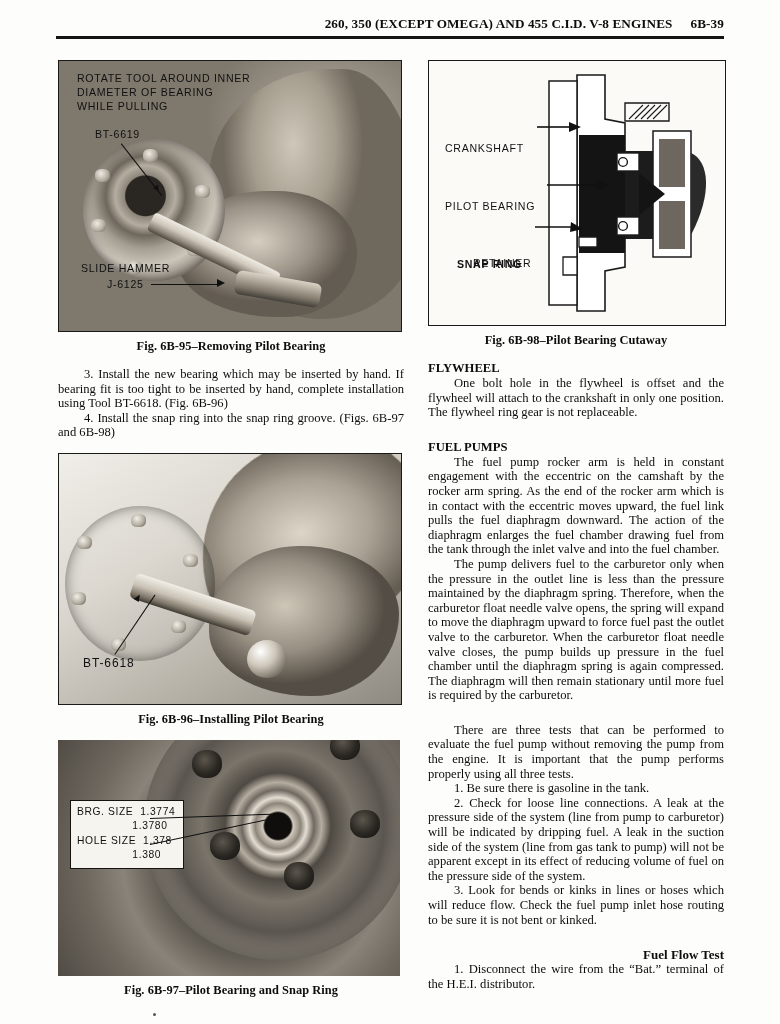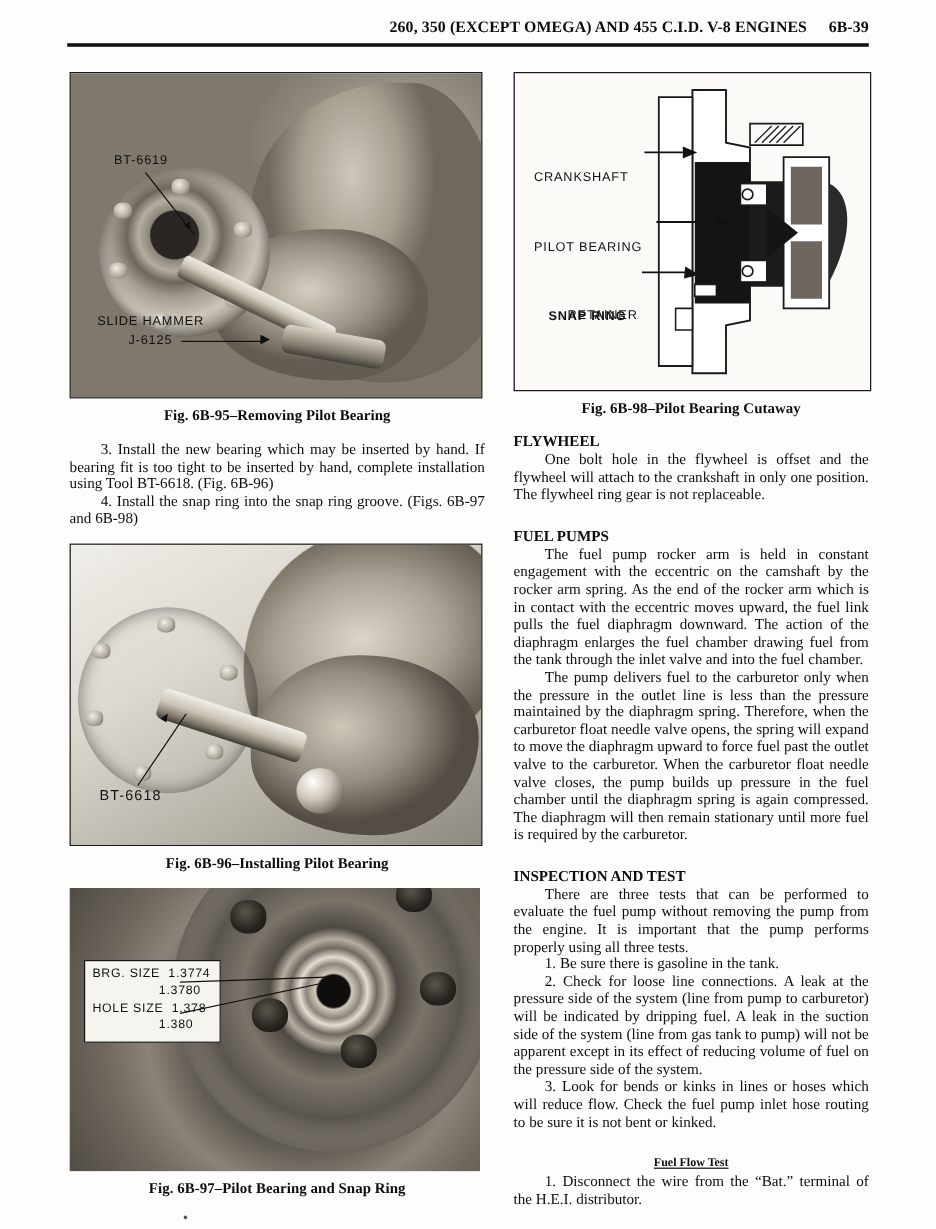--- a/index.html
+++ b/index.html
@@ -70,26 +70,25 @@
     hyphens: none;
   }
   .sec-head {
     font-size: 12.6px;
     line-height: 15px;
     font-weight: bold;
     margin: 0;
     text-align: left;
   }
   .sub-head {
-    font-size: 10px;
+    font-size: 13px;
     line-height: 15px;
     font-weight: bold;
     margin: 0;
-    text-align: center;
-    text-decoration: underline;
+    text-align: right;
   }
   .gap-m { height: 13px; }
   .gap-l { height: 20px; }
 
   
   .caption {
     font-size: 12.4px;
     font-weight: bold;
     text-align: center;
     margin: 7px 0 0 0;
@@ -299,20 +298,23 @@
             <div class="bolt" style="left:60px;top:10px;"></div>
             <div class="bolt" style="left:112px;top:46px;"></div>
             <div class="bolt" style="left:104px;top:104px;"></div>
             <div class="bolt" style="left:44px;top:122px;"></div>
             <div class="bolt" style="left:8px;top:80px;"></div>
             <div class="bolt" style="left:12px;top:30px;"></div>
           </div>
           <div class="shaft"></div>
           <div class="grip"></div>
 
+          <div class="callout" style="left:18px; top:10px;">ROTATE TOOL AROUND INNER
+DIAMETER OF BEARING
+WHILE PULLING</div>
 
           <div class="callout" style="left:36px; top:66px;">BT-6619</div>
           <div class="lead-line" style="left:62px; top:82px; width:66px; transform:rotate(52deg);"></div>
           <div class="arrow-head" style="left:95px; top:125px;
                border-width:5px 3.2px 0 3.2px;
                border-color:#101010 transparent transparent transparent;
                transform:rotate(-38deg);"></div>
 
           <div class="callout" style="left:22px; top:200px;">SLIDE HAMMER</div>
           <div class="callout" style="left:48px; top:216px;">J-6125</div>
@@ -453,21 +455,20 @@
     <p class="para">One bolt hole in the flywheel is offset and the flywheel will attach to the crankshaft in only one position. The flywheel ring gear is not replaceable.</p>
 
     <div class="gap-l"></div>
 
     <h2 class="sec-head">FUEL PUMPS</h2>
     <p class="para">The fuel pump rocker arm is held in constant engagement with the eccentric on the camshaft by the rocker arm spring. As the end of the rocker arm which is in contact with the eccentric moves upward, the fuel link pulls the fuel diaphragm downward. The action of the diaphragm enlarges the fuel chamber drawing fuel from the tank through the inlet valve and into the fuel chamber.</p>
     <p class="para">The pump delivers fuel to the carburetor only when the pressure in the outlet line is less than the pressure maintained by the diaphragm spring. Therefore, when the carburetor float needle valve opens, the spring will expand to move the diaphragm upward to force fuel past the outlet valve to the carburetor. When the carburetor float needle valve closes, the pump builds up pressure in the fuel chamber until the diaphragm spring is again compressed. The diaphragm will then remain stationary until more fuel is required by the carburetor.</p>
 
     <div class="gap-l"></div>
 
-    <h2 class="sec-head">INSPECTION AND TEST</h2>
     <p class="para">There are three tests that can be performed to evaluate the fuel pump without removing the pump from the engine. It is important that the pump performs properly using all three tests.</p>
     <p class="para">1. Be sure there is gasoline in the tank.</p>
     <p class="para">2. Check for loose line connections. A leak at the pressure side of the system (line from pump to carburetor) will be indicated by dripping fuel. A leak in the suction side of the system (line from gas tank to pump) will not be apparent except in its effect of reducing volume of fuel on the pressure side of the system.</p>
     <p class="para">3. Look for bends or kinks in lines or hoses which will reduce flow. Check the fuel pump inlet hose routing to be sure it is not bent or kinked.</p>
 
     <div class="gap-l"></div>
 
     <h3 class="sub-head">Fuel Flow Test</h3>
     <p class="para">1. Disconnect the wire from the “Bat.” terminal of the H.E.I. distributor.</p>
   </div>

